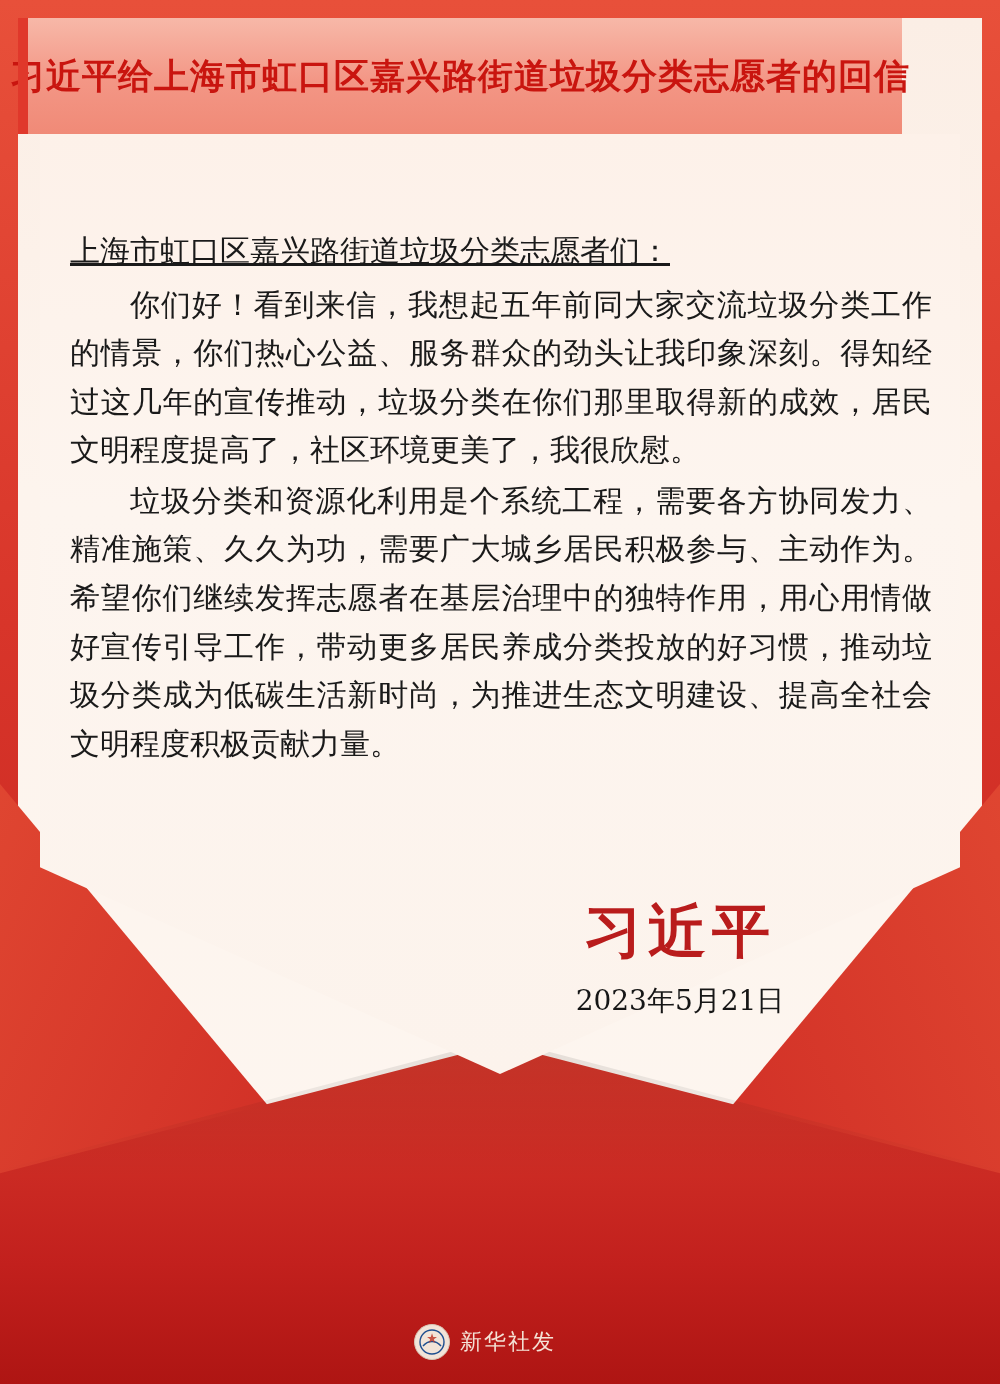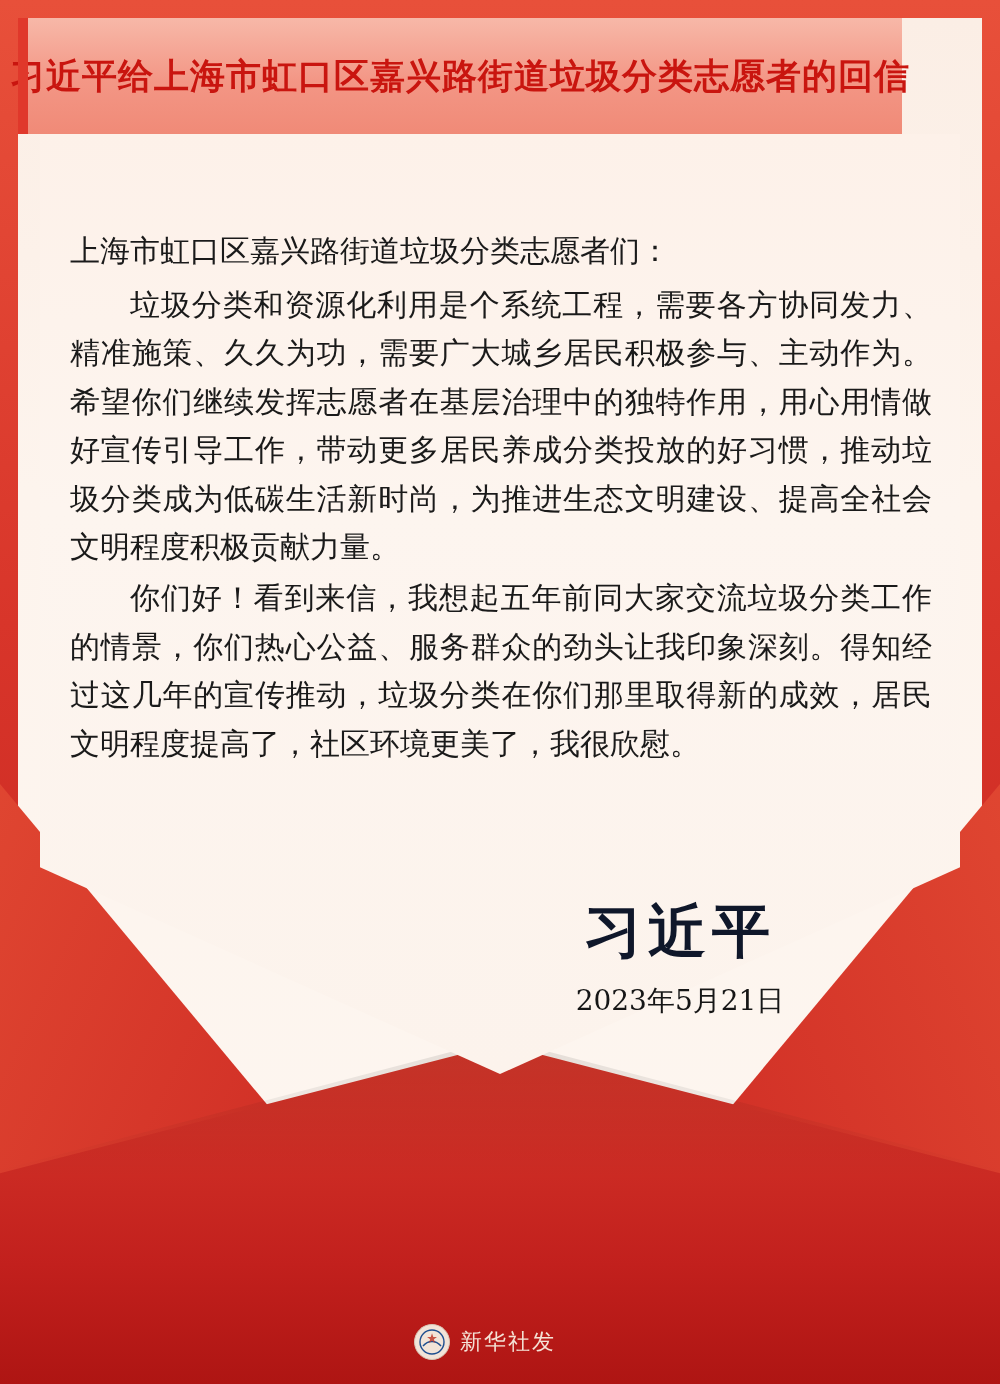--- a/index.html
+++ b/index.html
@@ -124,20 +124,21 @@
     left: 70px;
     top: 228px;
     width: 862px;
     color: #1a1a1a;
   }
   .salutation {
     font-size: 30px;
     line-height: 1.55;
     margin: 0 0 6px 0;
     font-family: "DejaVu Serif", "Liberation Serif", serif;
+    text-decoration: underline;
   }
   .para {
     font-size: 30px;
     line-height: 1.62;
     margin: 0 0 2px 0;
     text-indent: 2em;
     text-align: justify;
     font-family: "DejaVu Serif", "Liberation Serif", serif;
   }
 
@@ -147,21 +148,21 @@
     right: 170px;
     top: 900px;
     text-align: center;
     width: 300px;
   }
   .signature {
     font-size: 58px;
     letter-spacing: 6px;
     font-weight: bold;
     font-family: "DejaVu Serif", "Liberation Serif", serif;
-    color: #0f172a;
+    color: #b91c1c;
     line-height: 1.1;
   }
   .sig-date {
     margin-top: 18px;
     font-size: 28px;
     color: #161616;
     font-family: "DejaVu Serif", "Liberation Serif", serif;
   }
 
   
@@ -207,22 +208,22 @@
 
   <div class="flap-left"></div>
   <div class="flap-right"></div>
   <div class="flap-bottom"></div>
   <div class="flap-shadow"></div>
 
   <div class="sheet"></div>
 
   <div class="letter">
     <p class="salutation">上海市虹口区嘉兴路街道垃圾分类志愿者们：</p>
+    <p class="para">你们好！看到来信，我想起五年前同大家交流垃圾分类工作的情景，你们热心公益、服务群众的劲头让我印象深刻。得知经过这几年的宣传推动，垃圾分类在你们那里取得新的成效，居民文明程度提高了，社区环境更美了，我很欣慰。</p>
     <p class="para">垃圾分类和资源化利用是个系统工程，需要各方协同发力、精准施策、久久为功，需要广大城乡居民积极参与、主动作为。希望你们继续发挥志愿者在基层治理中的独特作用，用心用情做好宣传引导工作，带动更多居民养成分类投放的好习惯，推动垃圾分类成为低碳生活新时尚，为推进生态文明建设、提高全社会文明程度积极贡献力量。</p>
-    <p class="para">你们好！看到来信，我想起五年前同大家交流垃圾分类工作的情景，你们热心公益、服务群众的劲头让我印象深刻。得知经过这几年的宣传推动，垃圾分类在你们那里取得新的成效，居民文明程度提高了，社区环境更美了，我很欣慰。</p>
   </div>
 
   <div class="signature-wrap">
     <div class="signature">习近平</div>
     <div class="sig-date">2023年5月21日</div>
   </div>
 
   <div class="footer">
     <div class="footer-logo">
       <svg width="26" height="26" viewBox="0 0 26 26" aria-hidden="true">

